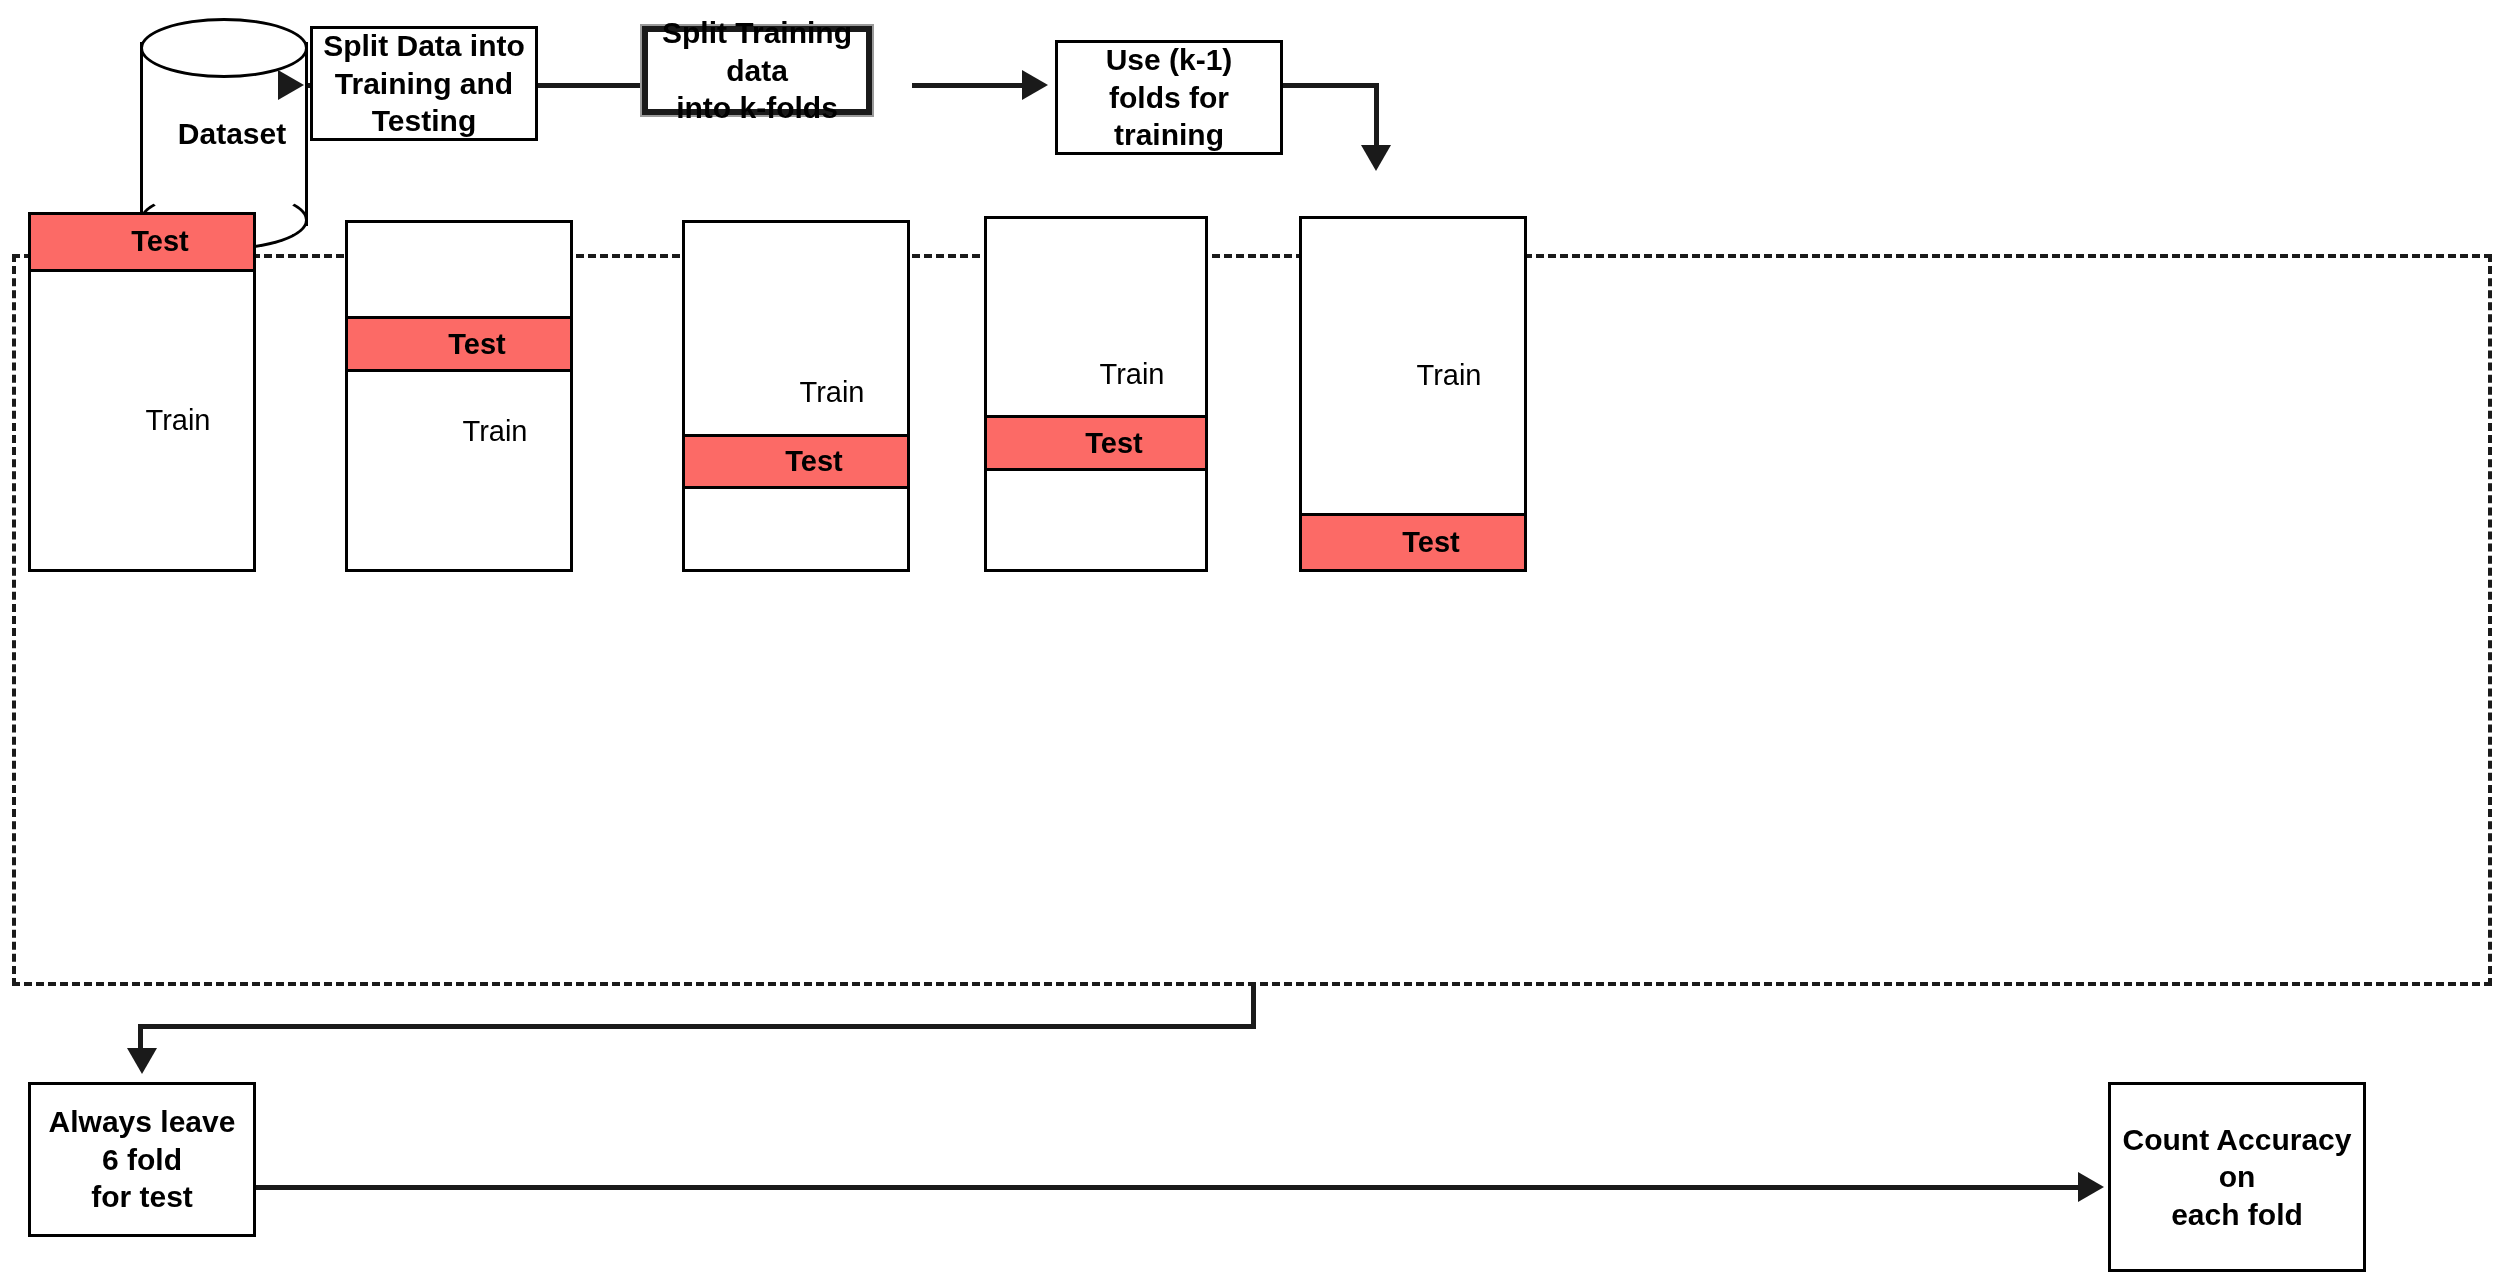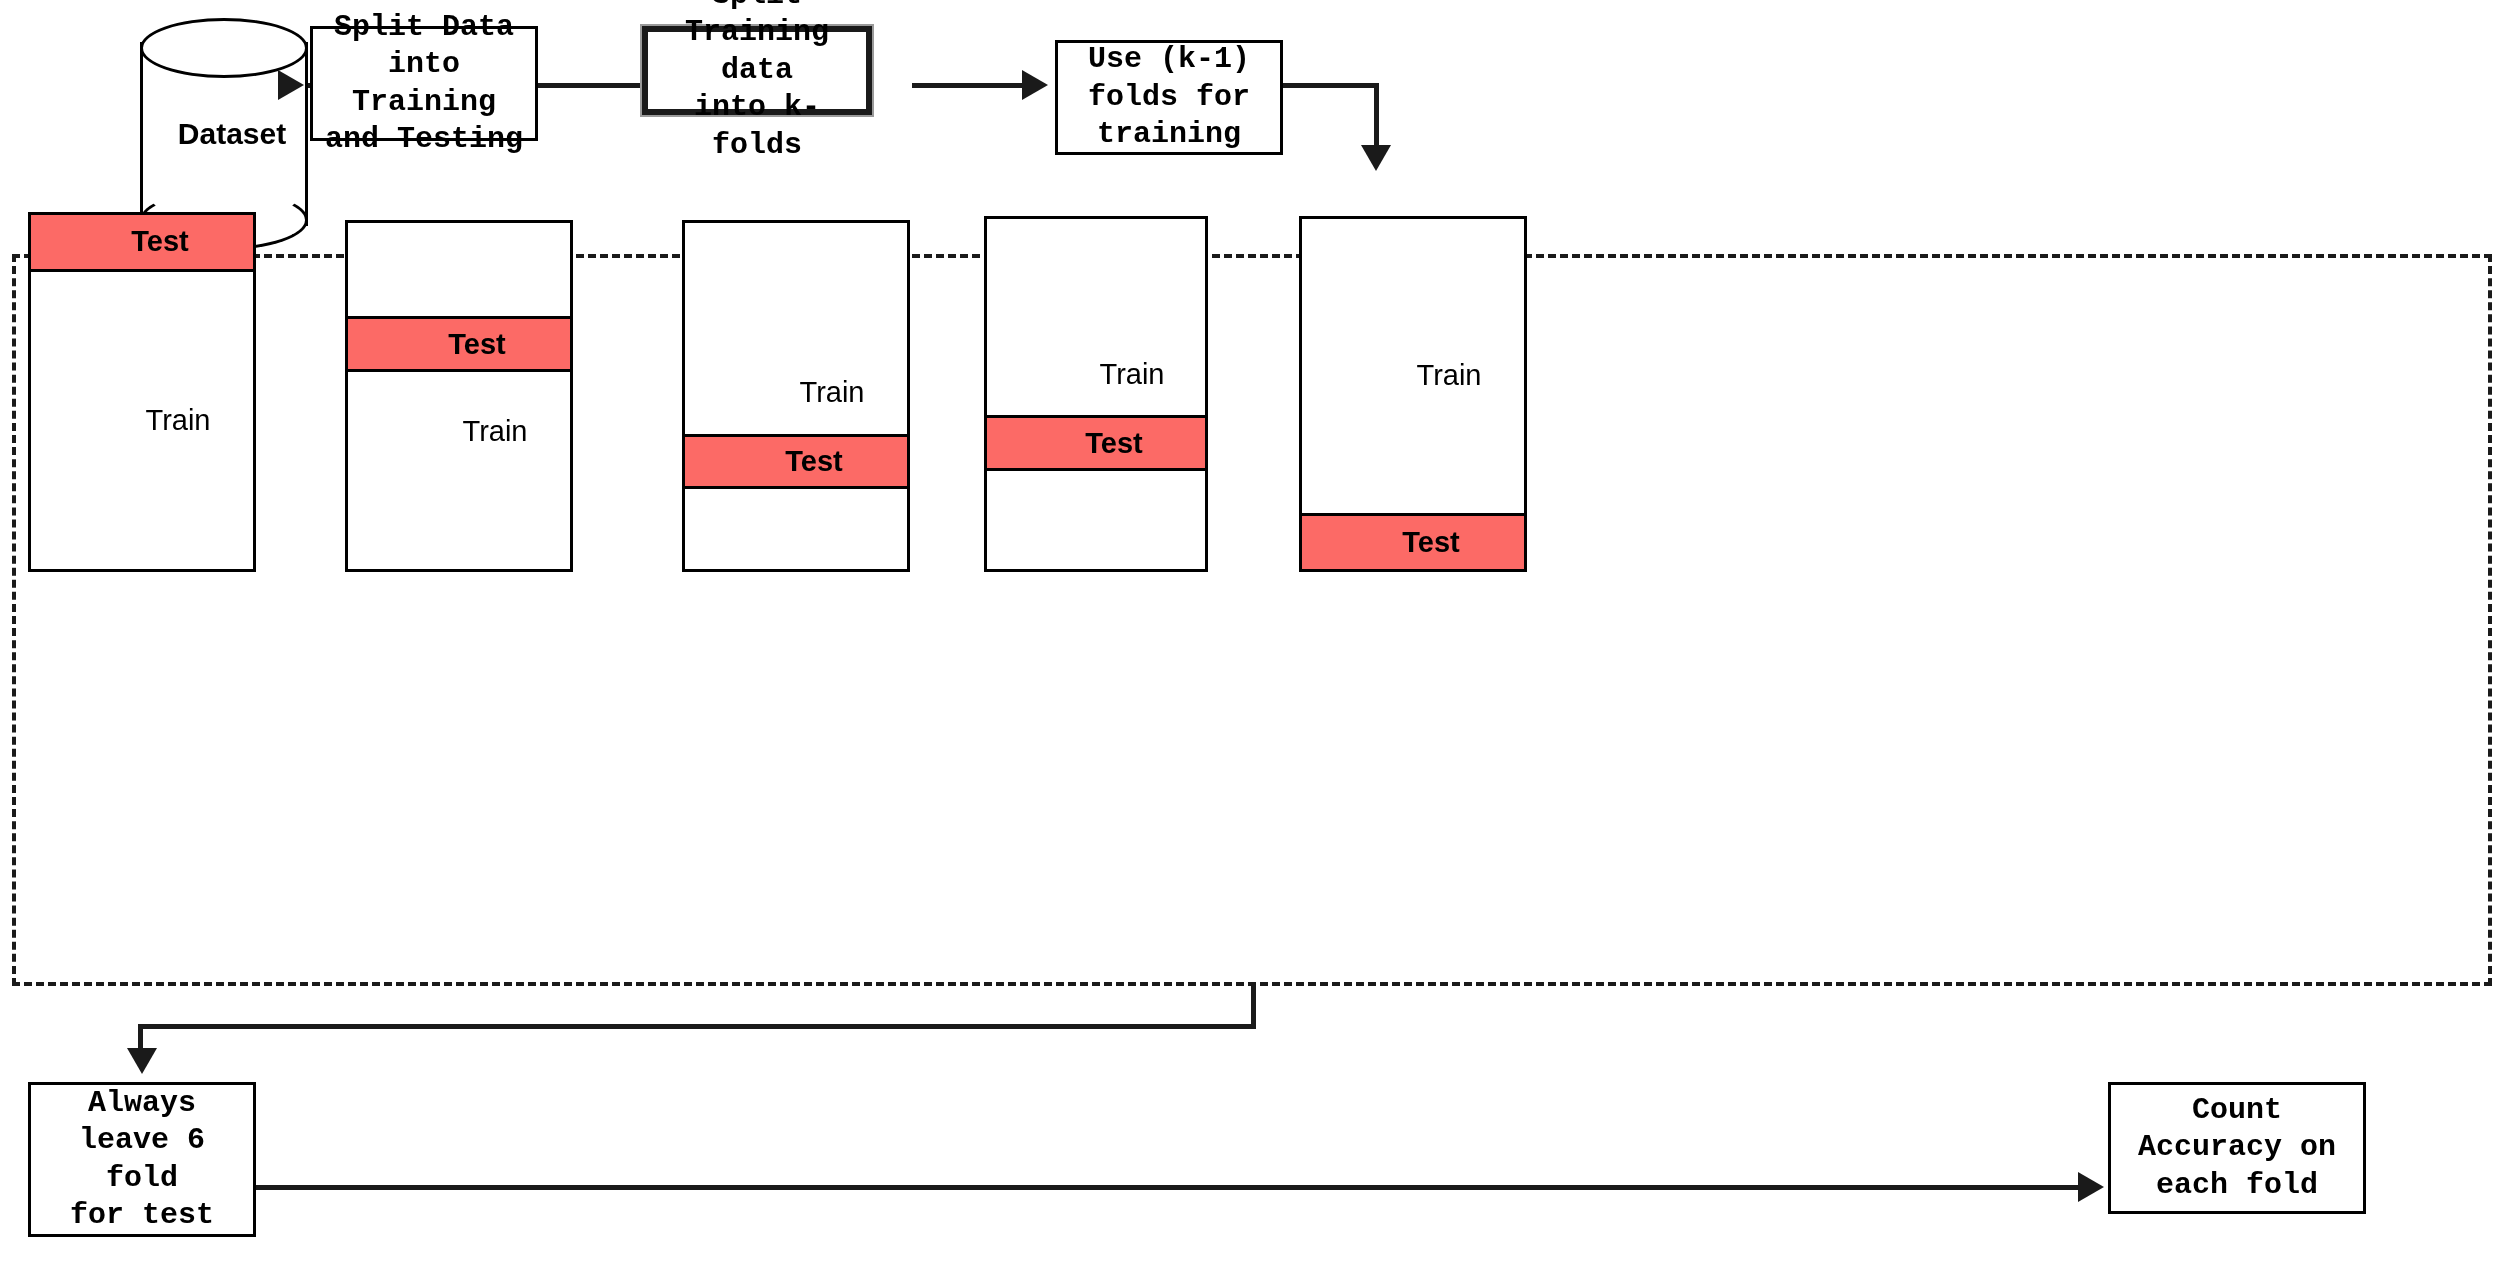--- a/index.html
+++ b/index.html
@@ -3,21 +3,21 @@
 <meta charset="utf-8">
 <style>
   html,body{margin:0;padding:0;background:#ffffff;}
   body{width:2506px;height:1284px;position:relative;overflow:hidden;
        font-family:"Liberation Sans",sans-serif;color:#000;}
   .stage{position:absolute;inset:0;}
 
   
   .pbox{position:absolute;background:#fff;border:3px solid #000;
         display:flex;align-items:center;justify-content:center;text-align:center;
-        font-size:30px;font-weight:bold;line-height:1.25;box-sizing:border-box;font-family:Liberation Mono, monospace;}
+        font-size:30px;font-weight:bold;line-height:1.25;box-sizing:border-box;}
   .pbox.thick{border:6px solid #1a1a1a;box-shadow:0 0 0 2px #9a9a9a;}
   .pbox .txt{padding:0 10px;white-space:pre-line;}
 
   
   .cyl{position:absolute;}
   .cyl .body{position:absolute;left:0;right:0;top:24px;bottom:24px;
              background:#fff;border-left:3px solid #000;border-right:3px solid #000;box-sizing:border-box;}
   .cyl .top,.cyl .bot{position:absolute;left:0;width:100%;height:60px;
              border:3px solid #000;border-radius:50%;background:#fff;box-sizing:border-box;}
   .cyl .top{top:0;}
@@ -152,18 +152,18 @@
   <div class="arrow-d" style="left:127px;top:1048px;"></div>
 
   <div class="pbox" style="left:28px;top:1082px;width:228px;height:155px;">
     <span class="txt">Always leave 6 fold
 for test</span>
   </div>
 
   <div class="hline" style="left:256px;top:1185px;width:1822px;"></div>
   <div class="arrow-r" style="left:2078px;top:1172px;"></div>
 
-  <div class="pbox" style="left:2108px;top:1082px;width:258px;height:132px;">
+  <div class="pbox" style="left:2108px;top:1082px;width:258px;height:190px;">
     <span class="txt">Count Accuracy on
 each fold</span>
   </div>
 
 </div>
 
 </body></html>

